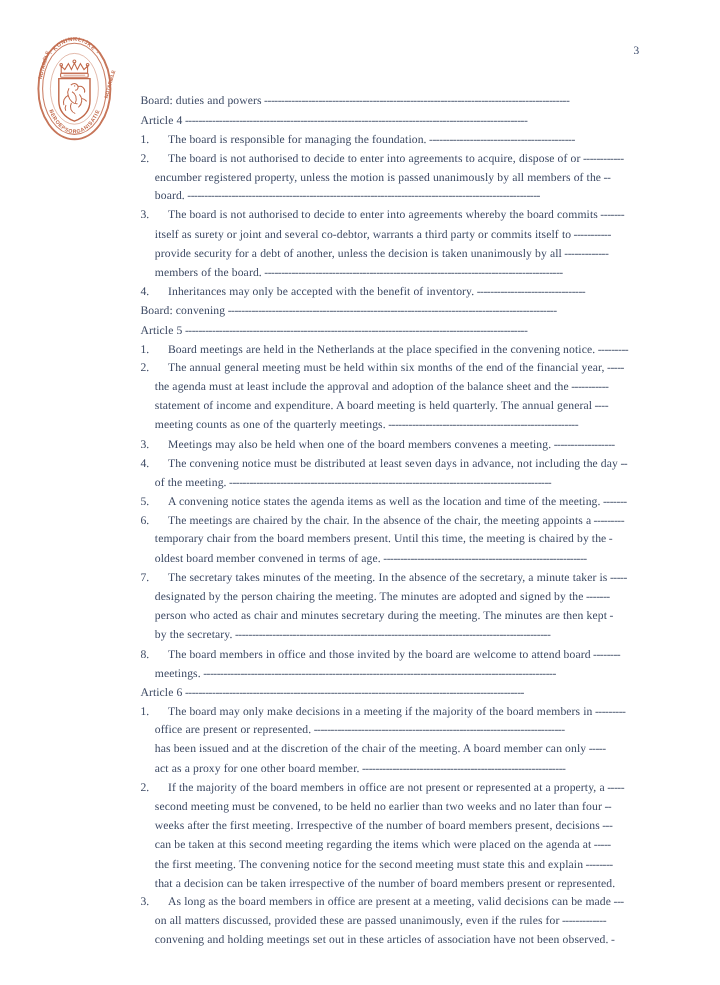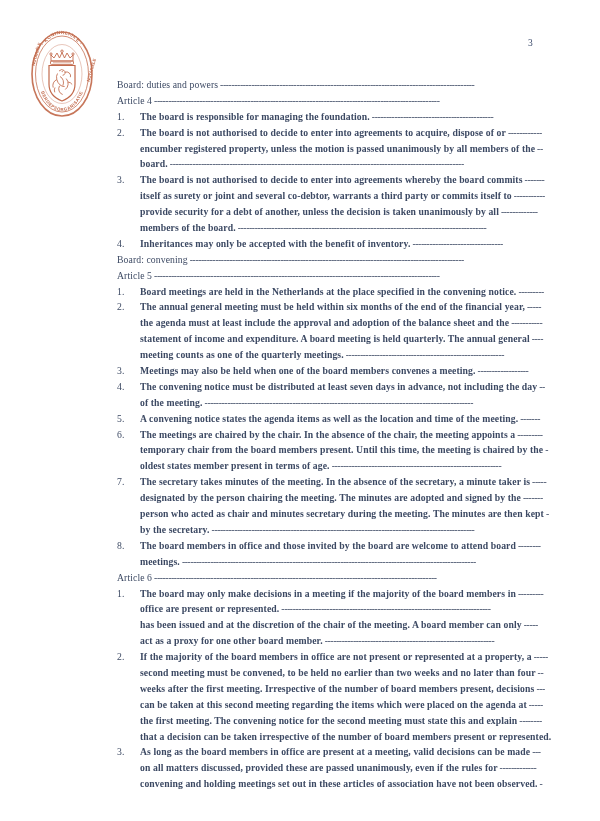--- a/index.html
+++ b/index.html
@@ -69,23 +69,22 @@
   .num {
     position: absolute;
     left: 0;
     top: 0;
     width: 23px;
     font-size: 9.7px;
   }
   .txt {
     display: inline-block;
     margin-left: 23px;
-    font-weight: bold;
   }
-  .line.cont .txt { margin-left: 23px; }
+  .line.cont .txt { margin-left: 12px; }
 
   .dashes {
     letter-spacing: -0.4px;
     font-size: 9.7px;
   }
 </style>
 </head>
 <body>
 
 <div class="page">
@@ -158,21 +157,21 @@
       <div class="line"><span class="num">2.</span><span class="txt">The annual general meeting must be held within six months of the end of the financial year,</span><span class="dashes"> -----</span></div>
       <div class="line cont"><span class="txt">the agenda must at least include the approval and adoption of the balance sheet and the</span><span class="dashes"> -----------</span></div>
       <div class="line cont"><span class="txt">statement of income and expenditure. A board meeting is held quarterly. The annual general</span><span class="dashes"> ----</span></div>
       <div class="line cont"><span class="txt">meeting counts as one of the quarterly meetings.</span><span class="dashes"> --------------------------------------------------------</span></div>
       <div class="line"><span class="num">3.</span><span class="txt">Meetings may also be held when one of the board members convenes a meeting.</span><span class="dashes"> ------------------</span></div>
       <div class="line"><span class="num">4.</span><span class="txt">The convening notice must be distributed at least seven days in advance, not including the day</span><span class="dashes"> --</span></div>
       <div class="line cont"><span class="txt">of the meeting.</span><span class="dashes"> -----------------------------------------------------------------------------------------------</span></div>
       <div class="line"><span class="num">5.</span><span class="txt">A convening notice states the agenda items as well as the location and time of the meeting.</span><span class="dashes"> -------</span></div>
       <div class="line"><span class="num">6.</span><span class="txt">The meetings are chaired by the chair. In the absence of the chair, the meeting appoints a</span><span class="dashes"> ---------</span></div>
       <div class="line cont"><span class="txt">temporary chair from the board members present. Until this time, the meeting is chaired by the</span><span class="dashes"> -</span></div>
-      <div class="line cont"><span class="txt">oldest states member present in terms of age.</span><span class="dashes"> ------------------------------------------------------------</span></div>
+      <div class="line cont"><span class="txt">oldest board member convened in terms of age.</span><span class="dashes"> ------------------------------------------------------------</span></div>
       <div class="line"><span class="num">7.</span><span class="txt">The secretary takes minutes of the meeting. In the absence of the secretary, a minute taker is</span><span class="dashes"> -----</span></div>
       <div class="line cont"><span class="txt">designated by the person chairing the meeting. The minutes are adopted and signed by the</span><span class="dashes"> -------</span></div>
       <div class="line cont"><span class="txt">person who acted as chair and minutes secretary during the meeting. The minutes are then kept</span><span class="dashes"> -</span></div>
       <div class="line cont"><span class="txt">by the secretary.</span><span class="dashes"> ---------------------------------------------------------------------------------------------</span></div>
       <div class="line"><span class="num">8.</span><span class="txt">The board members in office and those invited by the board are welcome to attend board</span><span class="dashes"> --------</span></div>
       <div class="line cont"><span class="txt">meetings.</span><span class="dashes"> --------------------------------------------------------------------------------------------------------</span></div>
       <div class="line heading plain"><span class="label">Article 6</span><span class="dashes"> ----------------------------------------------------------------------------------------------------</span></div>
       <div class="line"><span class="num">1.</span><span class="txt">The board may only make decisions in a meeting if the majority of the board members in</span><span class="dashes"> ---------</span></div>
       <div class="line cont"><span class="txt">office are present or represented.</span><span class="dashes"> --------------------------------------------------------------------------</span></div>
       <div class="line cont"><span class="txt">has been issued and at the discretion of the chair of the meeting. A board member can only</span><span class="dashes"> -----</span></div>

